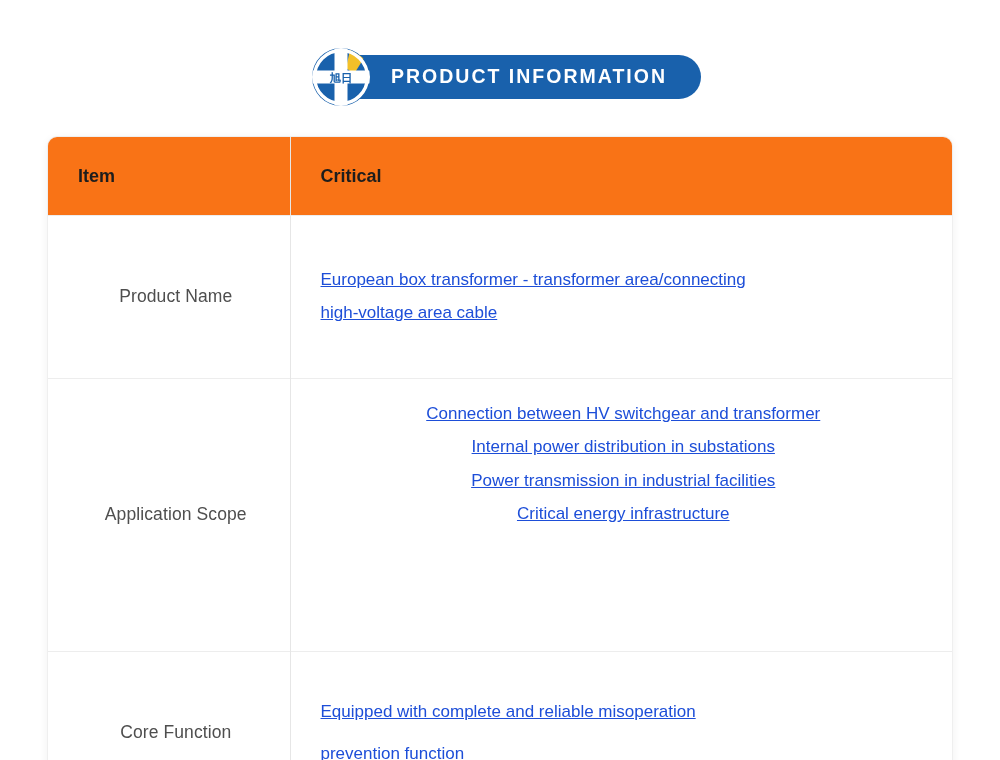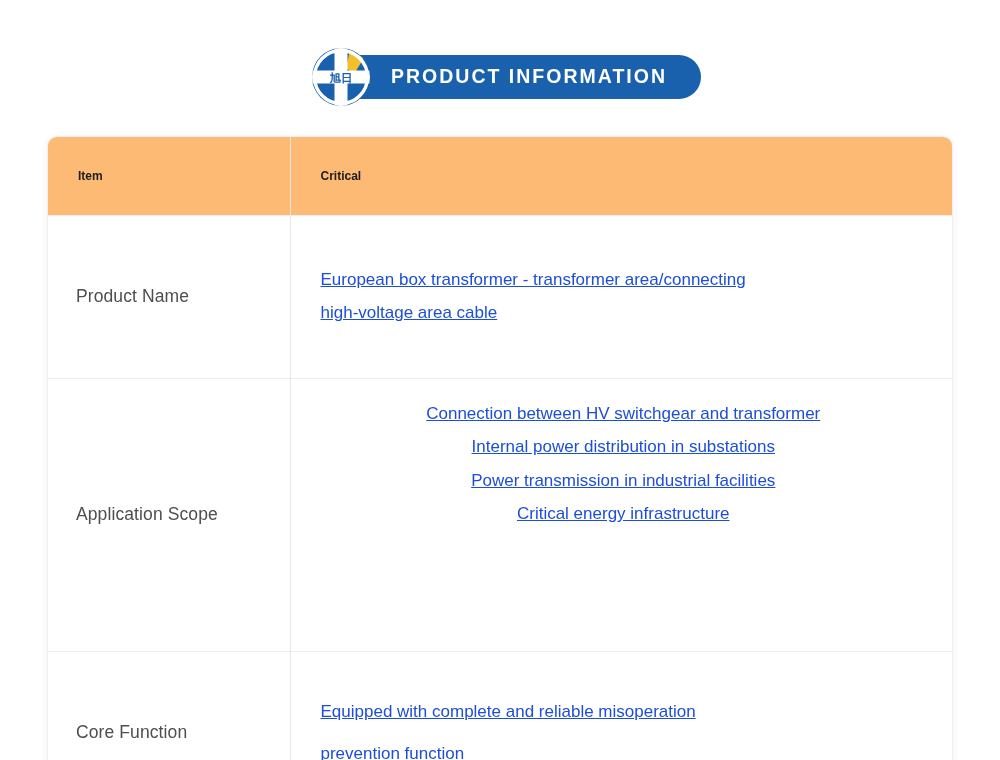--- a/index.html
+++ b/index.html
@@ -81,23 +81,23 @@
   }
   table.spec {
     width: 100%;
     border-collapse: collapse;
     table-layout: fixed;
   }
   table.spec col.c1 { width: 242px; }
   table.spec col.c2 { width: auto; }
 
   thead th {
-    background: #fdba74;
+    background: #f97316;
     text-align: left;
-    font-size: 12px;
+    font-size: 18px;
     font-weight: bold;
     color: #1d1d1d;
     padding: 0 0 0 30px;
     height: 78px;
     vertical-align: middle;
     border-bottom: 1px solid #ededed;
   }
   thead th.col-details {
     border-left: 1px solid #e6e6e6;
     padding-left: 30px;
@@ -108,20 +108,21 @@
     vertical-align: middle;
   }
   tbody tr:first-child td { border-top: none; }
 
   td.item-cell {
     padding: 0 14px 0 28px;
     font-size: 17.5px;
     color: #4e4e4e;
     letter-spacing: 0.1px;
     line-height: 1.35;
+    text-align: center;
   }
   td.details-cell {
     border-left: 1px solid #e6e6e6;
     padding: 22px 26px 22px 30px;
     font-size: 17px;
     color: #1d4ed8;
     line-height: 1.72;
     text-decoration: underline;
   }
   .detail-line { white-space: nowrap; }

